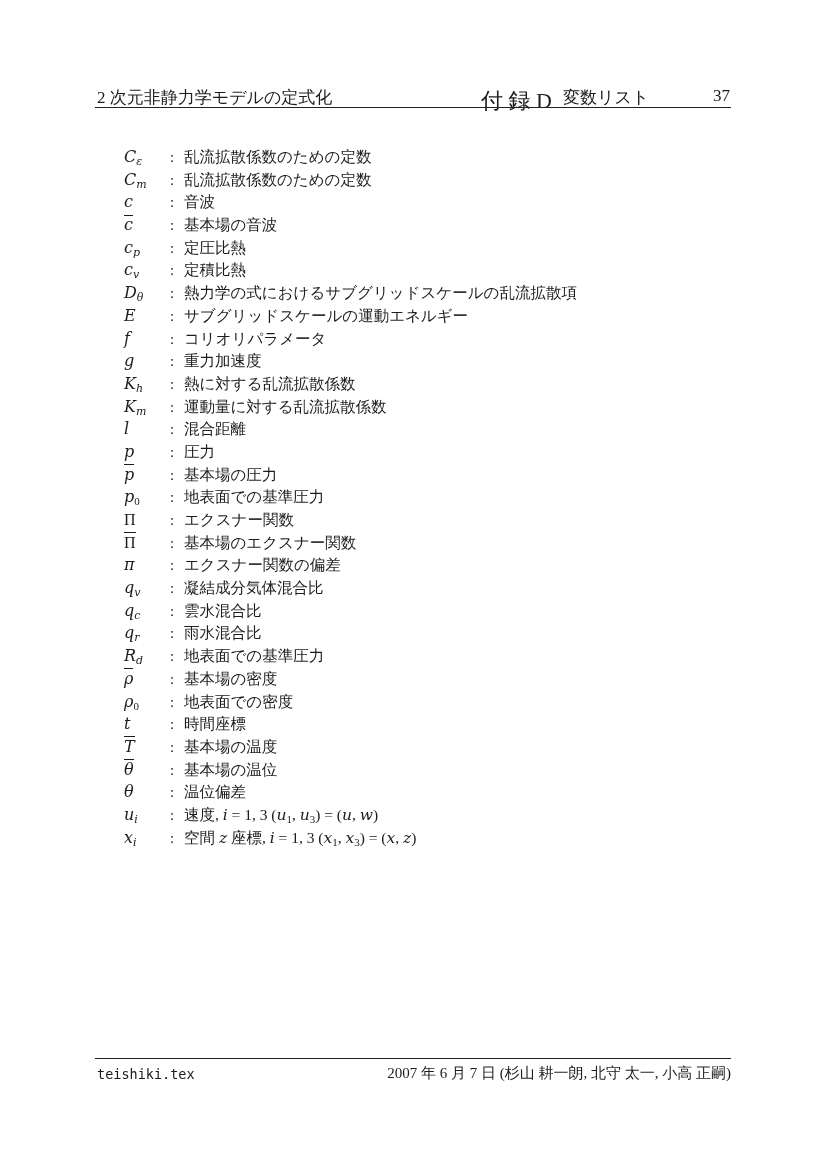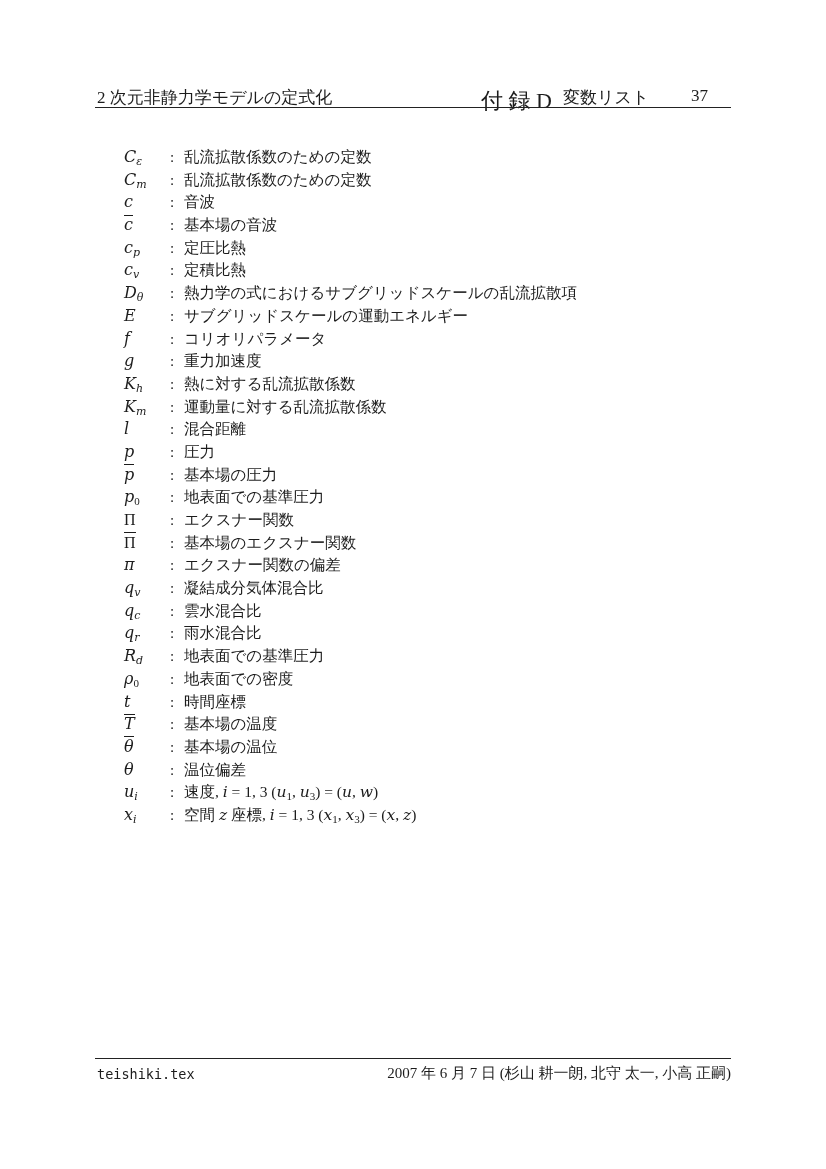--- a/index.html
+++ b/index.html
@@ -10,21 +10,21 @@
     font-family: "Liberation Serif", "DejaVu Serif", serif;
     color: #1c1c1c;
     overflow: hidden;
   }
   .abs { position: absolute; }
 
   
   .hdr-left  { left: 97px;  top: 86px; font-size: 17px; white-space: nowrap; }
   .hdr-sec   { left: 481px; top: 86px; font-size: 22px; white-space: nowrap; }
   .hdr-title { left: 563px; top: 86px; font-size: 17px; white-space: nowrap; }
-  .hdr-page  { left: 691px; top: 86px; font-size: 17px; }
+  .hdr-page  { left: 713px; top: 86px; font-size: 17px; }
   .hdr-rule  { left: 95px;  top: 107px; width: 636px; height: 1.2px; background: #222; }
 
   
   .vars { left: 124px; top: 146px; }
   .var-row { height: 22.7px; line-height: 22.7px; white-space: nowrap; }
   .c-sym  { display: inline-block; width: 46px; font-size: 16px; vertical-align: baseline; }
   .c-col  { display: inline-block; width: 12px; font-size: 15px; }
   .c-desc { font-size: 15.5px; padding-left: 2px; }
   i { font-style: italic; font-family: "DejaVu Serif", "Liberation Serif", serif; }
   sub { font-size: 11px; line-height: 0; vertical-align: -3px; }
@@ -64,20 +64,21 @@
       <div class="var-row"><span class="c-sym"><i>p</i></span><span class="c-col">:</span><span class="c-desc">圧力</span></div>
       <div class="var-row"><span class="c-sym"><span class="ov"><i>p</i></span></span><span class="c-col">:</span><span class="c-desc">基本場の圧力</span></div>
       <div class="var-row"><span class="c-sym"><i>p</i><sub>0</sub></span><span class="c-col">:</span><span class="c-desc">地表面での基準圧力</span></div>
       <div class="var-row"><span class="c-sym">Π</span><span class="c-col">:</span><span class="c-desc">エクスナー関数</span></div>
       <div class="var-row"><span class="c-sym"><span class="ov">Π</span></span><span class="c-col">:</span><span class="c-desc">基本場のエクスナー関数</span></div>
       <div class="var-row"><span class="c-sym"><i>π</i></span><span class="c-col">:</span><span class="c-desc">エクスナー関数の偏差</span></div>
       <div class="var-row"><span class="c-sym"><i>q</i><sub><i>v</i></sub></span><span class="c-col">:</span><span class="c-desc">凝結成分気体混合比</span></div>
       <div class="var-row"><span class="c-sym"><i>q</i><sub><i>c</i></sub></span><span class="c-col">:</span><span class="c-desc">雲水混合比</span></div>
       <div class="var-row"><span class="c-sym"><i>q</i><sub><i>r</i></sub></span><span class="c-col">:</span><span class="c-desc">雨水混合比</span></div>
       <div class="var-row"><span class="c-sym"><i>R</i><sub><i>d</i></sub></span><span class="c-col">:</span><span class="c-desc">地表面での基準圧力</span></div>
+      <div class="var-row"><span class="c-sym"><span class="ov"><i>ρ</i></span></span><span class="c-col">:</span><span class="c-desc">基本場の密度</span></div>
       <div class="var-row"><span class="c-sym"><i>ρ</i><sub>0</sub></span><span class="c-col">:</span><span class="c-desc">地表面での密度</span></div>
       <div class="var-row"><span class="c-sym"><i>t</i></span><span class="c-col">:</span><span class="c-desc">時間座標</span></div>
       <div class="var-row"><span class="c-sym"><span class="ov"><i>T</i></span></span><span class="c-col">:</span><span class="c-desc">基本場の温度</span></div>
       <div class="var-row"><span class="c-sym"><span class="ov"><i>θ</i></span></span><span class="c-col">:</span><span class="c-desc">基本場の温位</span></div>
       <div class="var-row"><span class="c-sym"><i>θ</i></span><span class="c-col">:</span><span class="c-desc">温位偏差</span></div>
       <div class="var-row"><span class="c-sym"><i>u</i><sub><i>i</i></sub></span><span class="c-col">:</span><span class="c-desc">速度, <i>i</i> = 1, 3 (<i>u</i><sub>1</sub>, <i>u</i><sub>3</sub>) = (<i>u</i>, <i>w</i>)</span></div>
       <div class="var-row"><span class="c-sym"><i>x</i><sub><i>i</i></sub></span><span class="c-col">:</span><span class="c-desc">空間 <i>z</i> 座標, <i>i</i> = 1, 3 (<i>x</i><sub>1</sub>, <i>x</i><sub>3</sub>) = (<i>x</i>, <i>z</i>)</span></div>
     </div>
 
   <div class="abs ftr-rule"></div>

